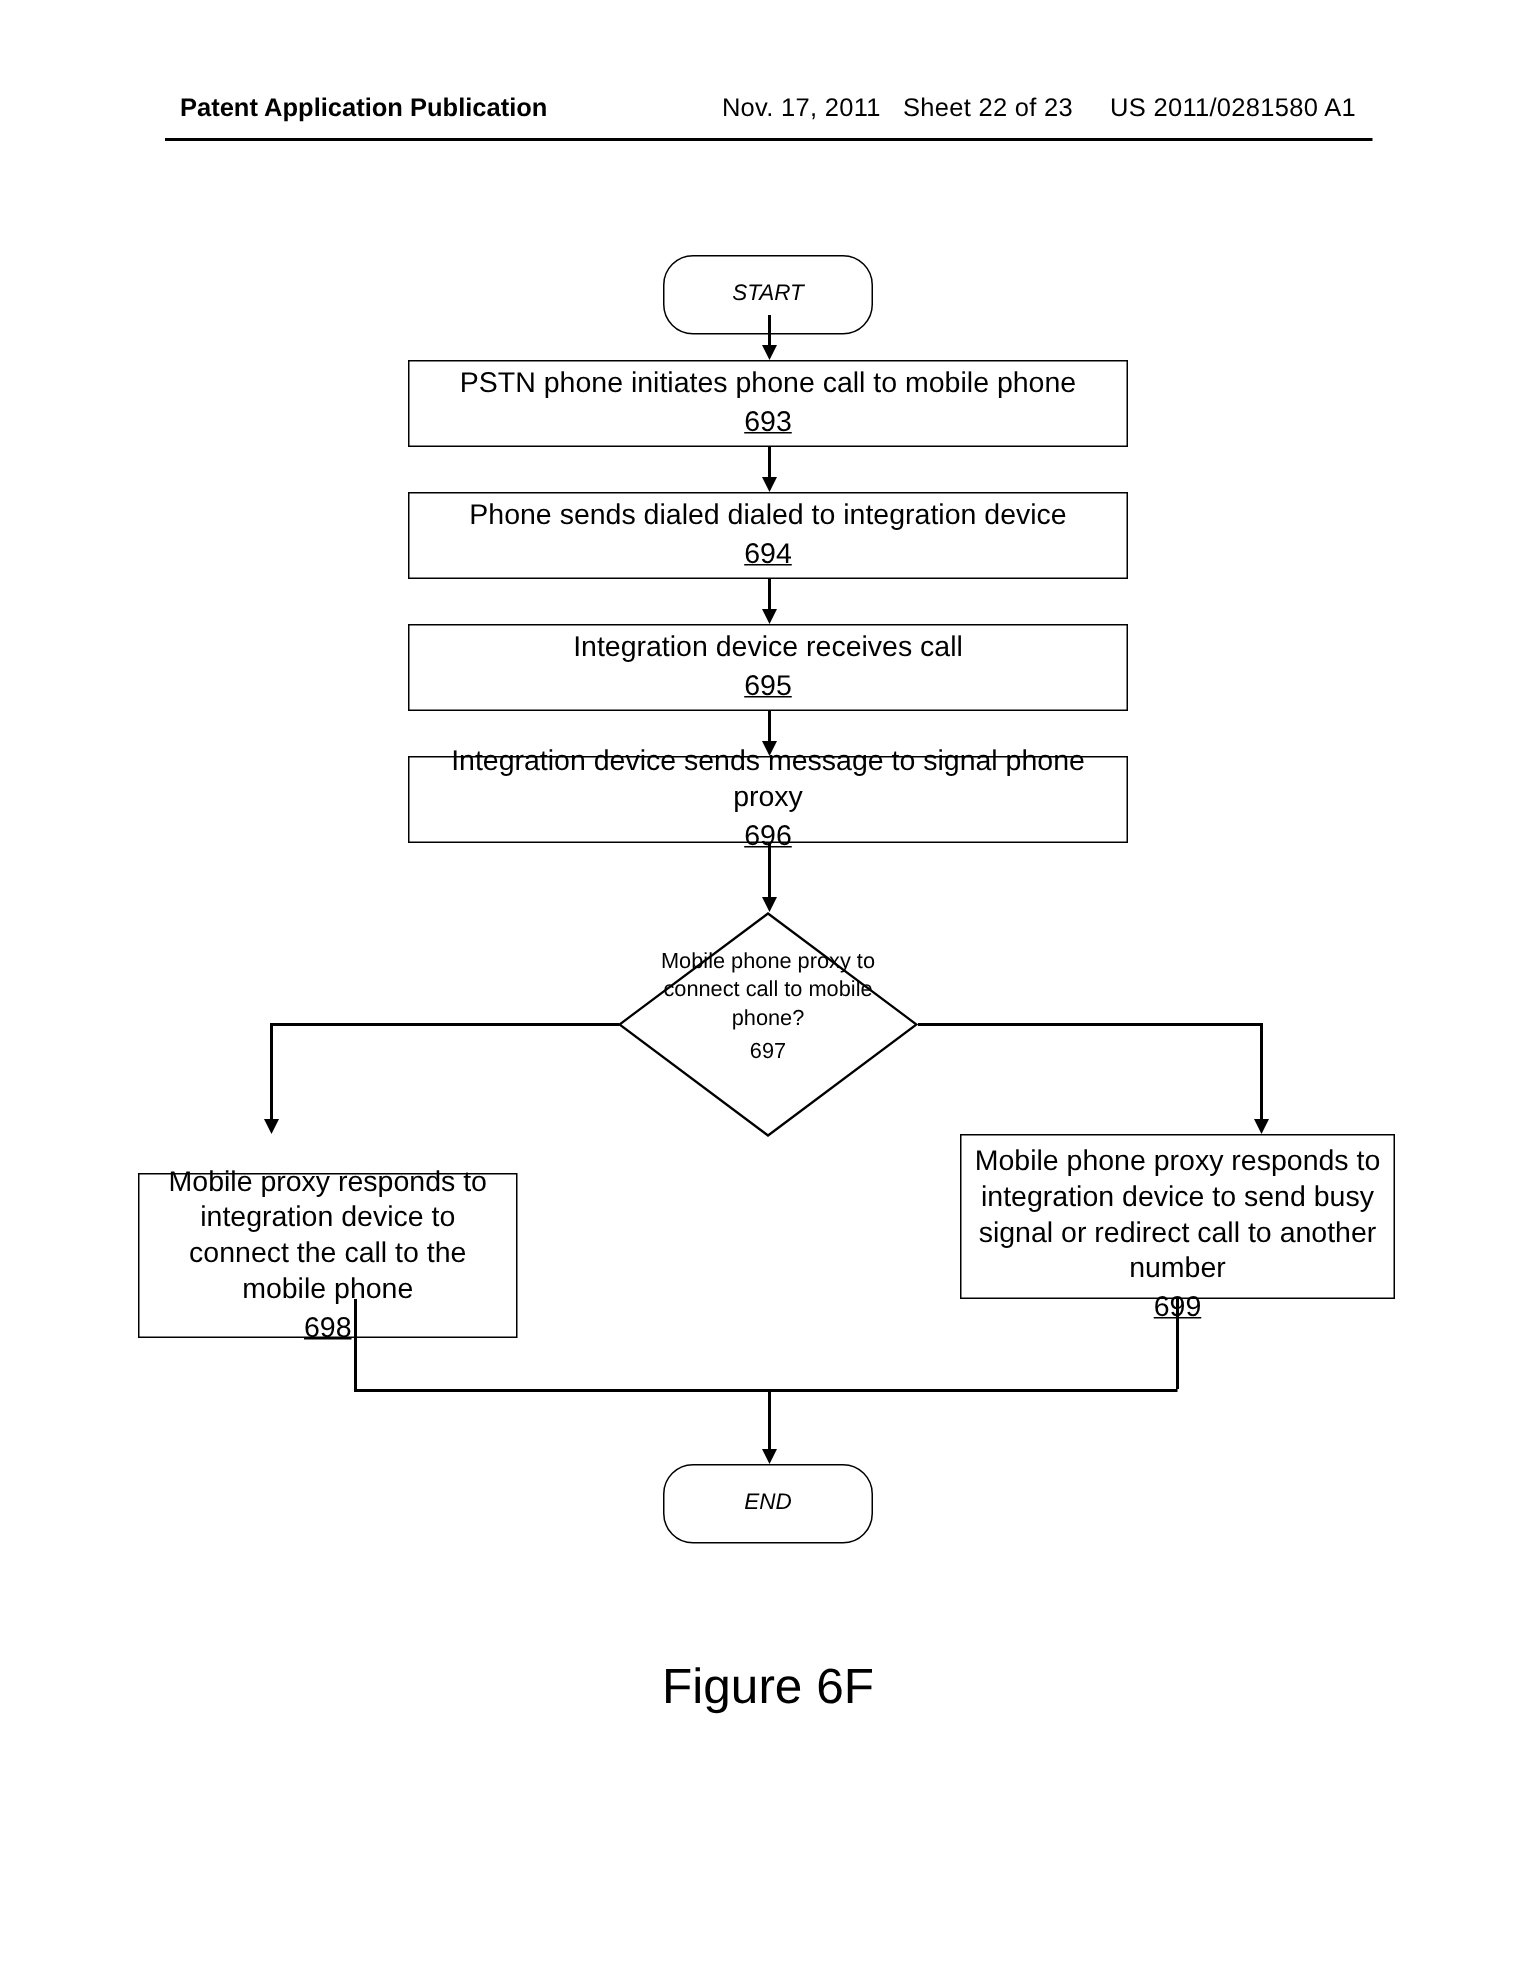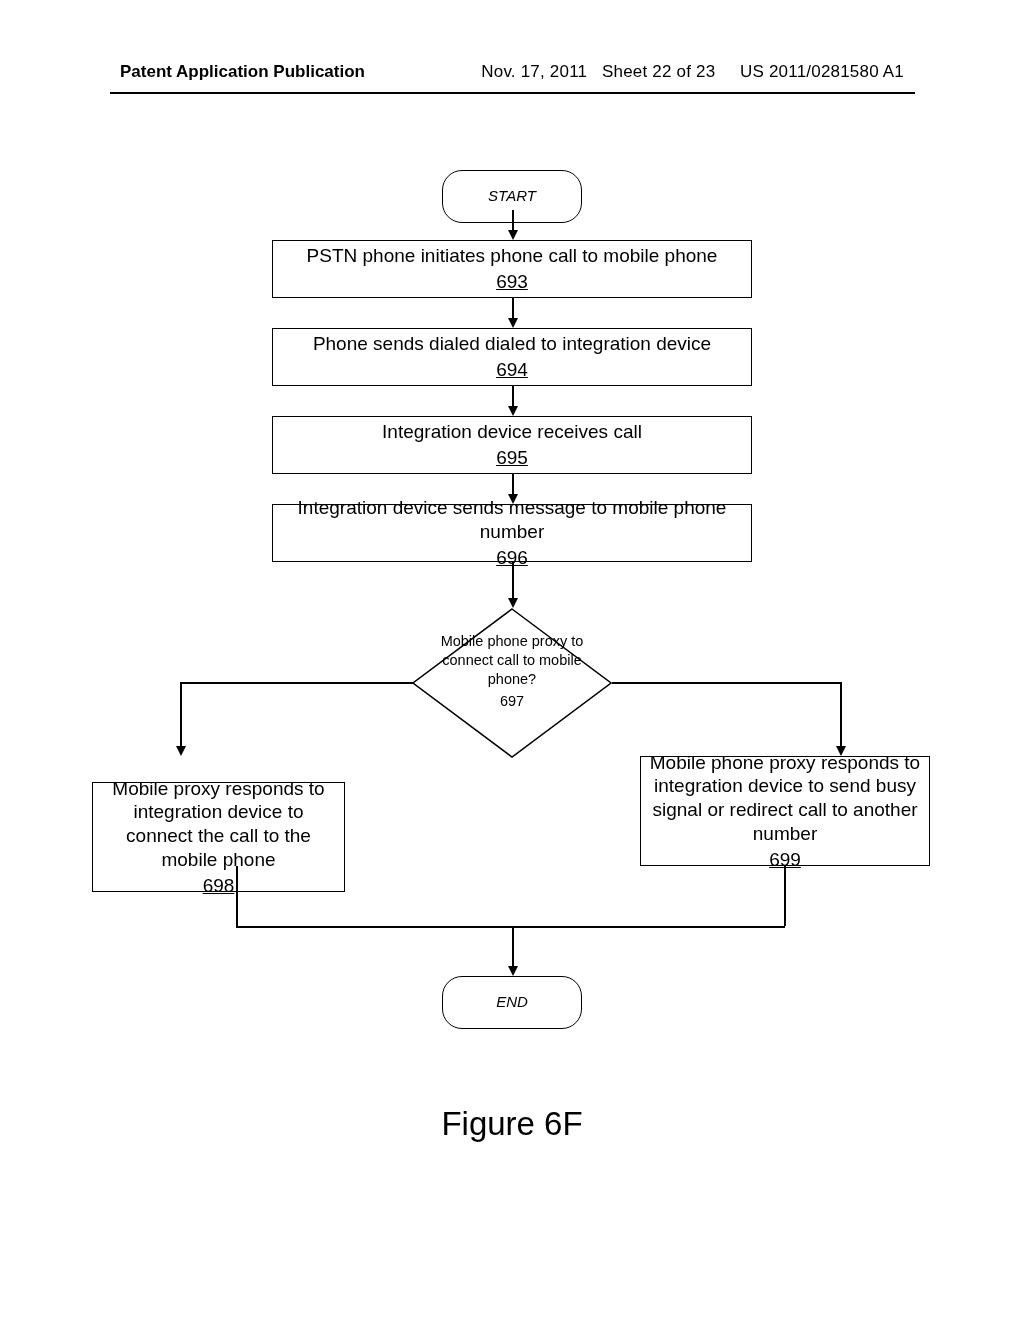--- a/index.html
+++ b/index.html
@@ -161,21 +161,21 @@
 
   <div class="node process" style="left:162px; top:246px;">
     <span>Integration device receives call</span>
     <span class="ref">695</span>
   </div>
 
   <div class="arrow-line vline" style="left:402px; top:304px; height:24px;"></div>
   <div class="arrowhead" style="left:397.5px; top:324px;"></div>
 
   <div class="node process" style="left:162px; top:334px;">
-    <span>Integration device sends message to mobile phone number</span>
+    <span>Integration device sends message to signal phone proxy</span>
     <span class="ref">696</span>
   </div>
 
   <div class="arrow-line vline" style="left:402px; top:392px; height:40px;"></div>
   <div class="arrowhead" style="left:397.5px; top:428px;"></div>
 
   <div class="decision-wrap" style="left:302px; top:438px;">
     <div class="decision">
       <svg viewBox="0 0 200 150">
         <polygon points="100,1 199,75 100,149 1,75" fill="#fff" stroke="#000" stroke-width="1.5"></polygon>
@@ -193,21 +193,21 @@
 
   <div class="arrow-line hline" style="left:502px; top:512px; width:228px;"></div>
   <div class="arrow-line vline" style="left:730px; top:512px; height:68px;"></div>
   <div class="arrowhead" style="left:725.5px; top:576px;"></div>
 
   <div class="node process wide" style="left:-18px; top:612px; width:253px; height:110px;">
     <span>Mobile proxy responds to integration device to connect the call to the mobile phone</span>
     <span class="ref">698</span>
   </div>
 
-  <div class="node process wide" style="left:530px; top:586px; width:290px; height:110px;">
+  <div class="node process wide" style="left:530px; top:586px; width:290px; height:110px;justify-content:space-between;">
     <span>Mobile phone proxy responds to integration device to send busy signal or redirect call to another number</span>
     <span class="ref">699</span>
   </div>
 
   <div class="arrow-line vline" style="left:126px; top:696px; height:60px;"></div>
   <div class="arrow-line vline" style="left:674px; top:696px; height:60px;"></div>
   <div class="arrow-line hline" style="left:126px; top:756px; width:549px;"></div>
   <div class="arrow-line vline" style="left:402px; top:756px; height:44px;"></div>
   <div class="arrowhead" style="left:397.5px; top:796px;"></div>
 

